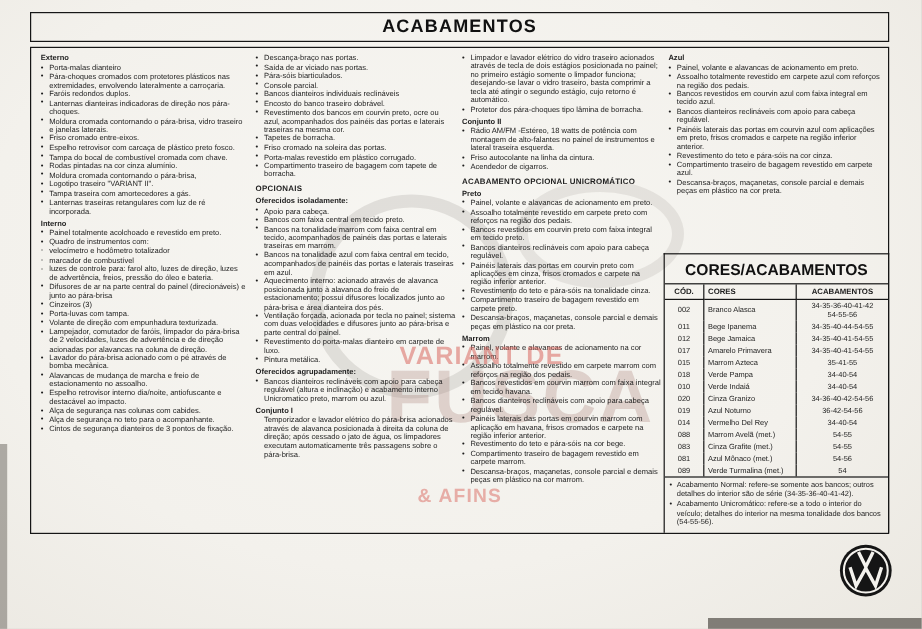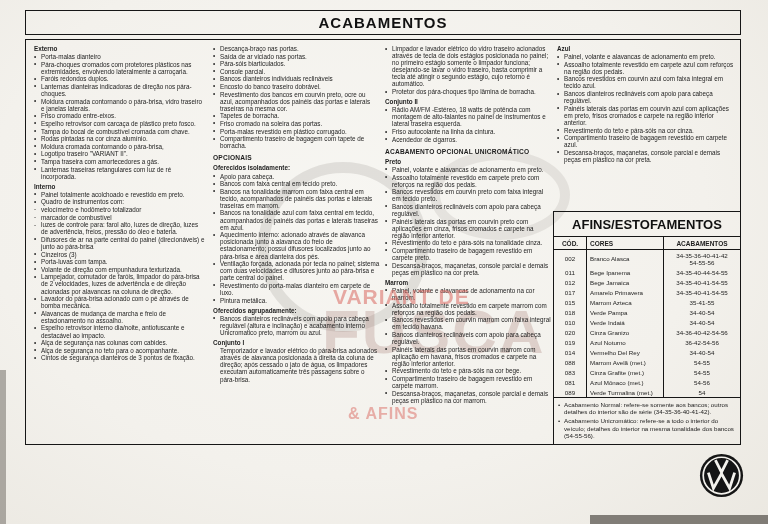--- a/index.html
+++ b/index.html
@@ -231,21 +231,21 @@
           <li><span class="m">•</span><span class="t">Bancos dianteiros reclináveis com apoio para cabeça regulável.</span></li>
           <li><span class="m">•</span><span class="t">Painéis laterais das portas em courvin azul com aplicações em preto, frisos cromados e carpete na região inferior anterior.</span></li>
           <li><span class="m">•</span><span class="t">Revestimento do teto e pára-sóis na cor cinza.</span></li>
           <li><span class="m">•</span><span class="t">Compartimento traseiro de bagagem revestido em carpete azul.</span></li>
           <li><span class="m">•</span><span class="t">Descansa-braços, maçanetas, console parcial e demais peças em plástico na cor preta.</span></li>
         </ul>
     </div>
   </div>
 
   <div class="corestable">
-    <div class="ct-title">AFINS/ESTOFAMENTOS</div>
+    <div class="ct-title">CORES/ACABAMENTOS</div>
     <table class="ct">
       <thead>
         <tr>
           <th class="cod">CÓD.</th>
           <th class="cor">CORES</th>
           <th class="acab">ACABAMENTOS</th>
         </tr>
       </thead>
       <tbody>
 

